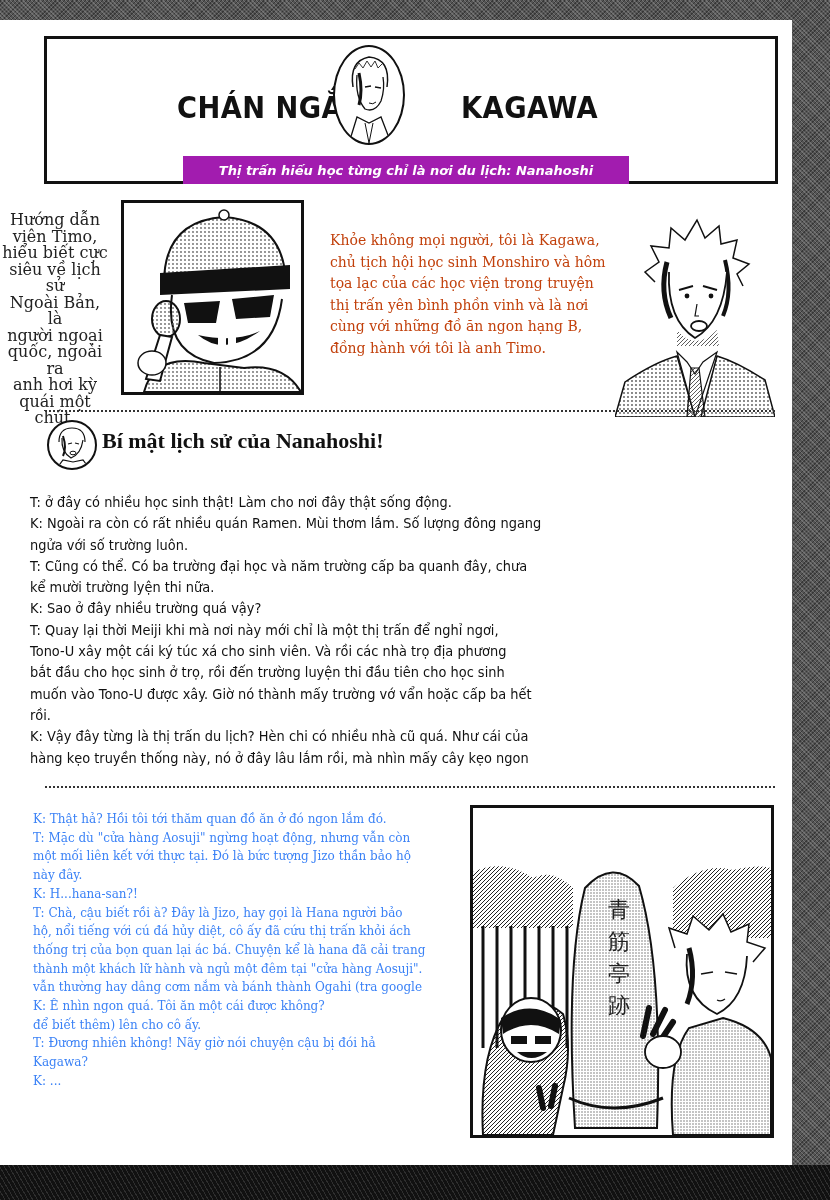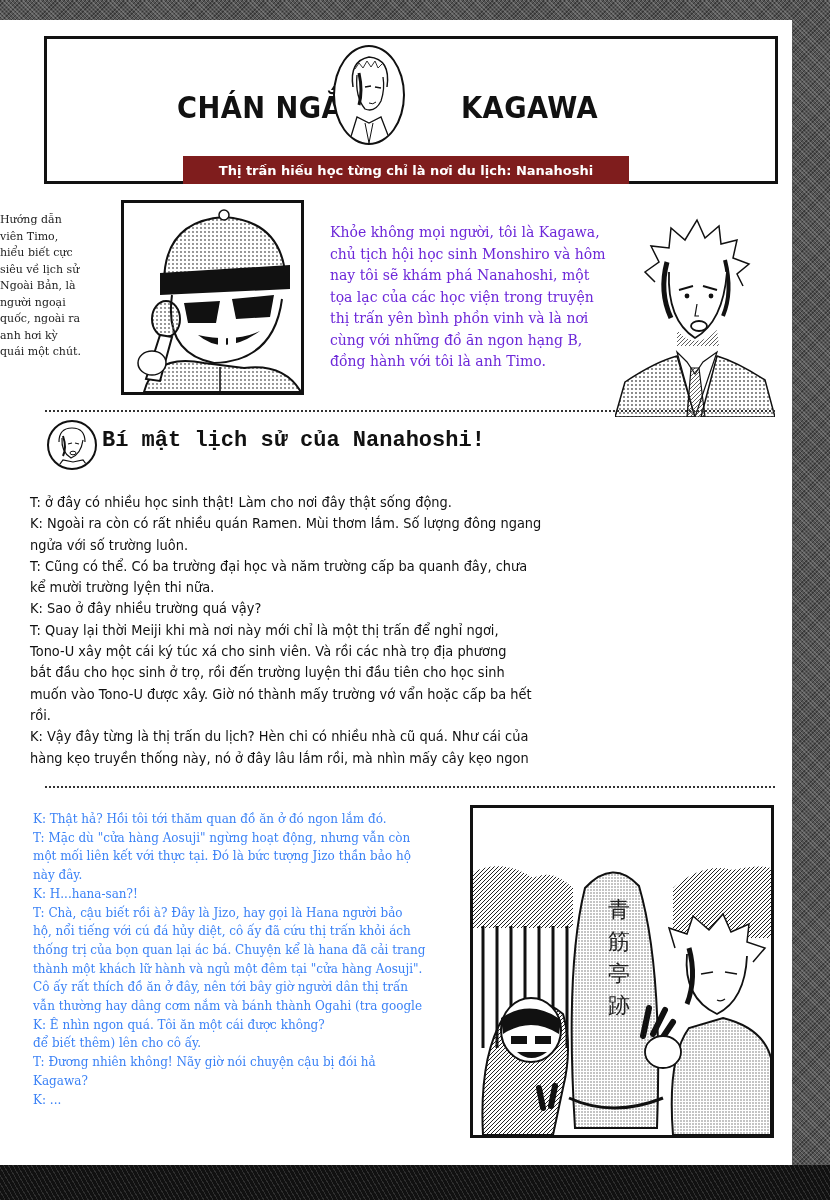--- a/index.html
+++ b/index.html
@@ -37,51 +37,51 @@
     transform: scaleX(0.88); transform-origin: left center;
   }
   .title-left { left: 130px; }
   .title-right { left: 414px; }
   .portrait-oval {
     left: 286px; top: 6px; width: 68px; height: 96px;
     border: 2px solid #111; border-radius: 50%; background: #fff; overflow: hidden;
   }
   .subtitle-bar {
     left: 136px; top: 117px; width: 446px; height: 28px;
-    background: #7f1d1d; color: #fff;
+    background: #a21caf; color: #fff;
     font-family: "DejaVu Sans", sans-serif; font-weight: bold; font-size: 13px;
-    display: flex; align-items: center; justify-content: center;
+    display: flex; align-items: center; justify-content: center; font-style: italic;
   }
 
   
   .timo-caption {
-    left: 0px; top: 192px; width: 110px; text-align: left;
-    font-size: 11px; line-height: 16.5px; color: #222;
+    left: 0px; top: 192px; width: 110px; text-align: center;
+    font-size: 16px; line-height: 16.5px; color: #222;
   }
   .panel {
     border: 3px solid #111; box-sizing: border-box; background: #fff; overflow: hidden;
   }
   .timo-panel { left: 121px; top: 180px; width: 183px; height: 195px; }
   .intro-text {
-    left: 330px; top: 202px; width: 290px;
-    font-size: 14px; line-height: 21.5px; color: #6d28d9;
+    left: 330px; top: 210px; width: 290px;
+    font-size: 14px; line-height: 21.5px; color: #c2410c;
   }
   .kagawa-figure { left: 615px; top: 192px; width: 160px; height: 205px; overflow: hidden; }
 
   .dotted {
     border-top: 2px dotted #333; height: 0;
   }
 
   
   .section-icon {
     left: 47px; top: 400px; width: 46px; height: 46px;
     border: 2px solid #111; border-radius: 50%; background:#fff; overflow:hidden;
   }
   .section-title {
-    left: 102px; top: 408px; font-family: Liberation Mono, monospace; font-weight: bold;
+    left: 102px; top: 408px; font-family: Liberation Serif, serif; font-weight: bold;
     font-size: 22px; color: #111;
   }
   .dialog-1 {
     left: 30px; top: 472px; width: 740px;
     font-family: "DejaVu Sans", sans-serif; font-size: 13.5px; line-height: 21.3px; color: #111;
     transform: scaleX(0.96); transform-origin: left top;
   }
   .dialog-2 {
     left: 33px; top: 790px; width: 420px;
     font-size: 12px; line-height: 18.7px; color: #3b82f6;
@@ -148,21 +148,20 @@
       <line x1="96" y1="164" x2="96" y2="189" stroke="#111" stroke-width="1.5"></line>
       <ellipse cx="42" cy="116" rx="14" ry="18" fill="url(#dots)" stroke="#111" stroke-width="2"></ellipse>
       <path d="M36 132 L22 176 L36 178 L48 134 Z" fill="#fff" stroke="#111" stroke-width="2"></path>
       <ellipse cx="28" cy="160" rx="14" ry="12" fill="#fff" stroke="#111" stroke-width="1.5"></ellipse>
     </svg>
   </div>
 
   <div class="abs intro-text">
     <div>Khỏe không mọi người, tôi là Kagawa,</div>
     <div>chủ tịch hội học sinh Monshiro và hôm</div>
-    <div>nay tôi sẽ khám phá Nanahoshi, một</div>
     <div>tọa lạc của các học viện trong truyện</div>
     <div>thị trấn yên bình phồn vinh và là nơi</div>
     <div>cùng với những đồ ăn ngon hạng B,</div>
     <div>đồng hành với tôi là anh Timo.</div>
   </div>
 
   <div class="abs kagawa-figure">
     <svg width="160" height="205" viewBox="0 0 160 205">
       <defs>
         <pattern id="dots2" width="4" height="4" patternUnits="userSpaceOnUse">
@@ -226,21 +225,20 @@
   <div class="abs dialog dialog-2">
     <p>K: Thật hả? Hồi tôi tới thăm quan đồ ăn ở đó ngon lắm đó.</p>
     <p>T: Mặc dù "cửa hàng Aosuji" ngừng hoạt động, nhưng vẫn còn</p>
     <p>một mối liên kết với thực tại. Đó là bức tượng Jizo thần bảo hộ</p>
     <p>này đây.</p>
     <p>K: H...hana-san?!</p>
     <p>T: Chà, cậu biết rồi à? Đây là Jizo, hay gọi là Hana người bảo</p>
     <p>hộ, nổi tiếng với cú đá hủy diệt, cô ấy đã cứu thị trấn khỏi ách</p>
     <p>thống trị của bọn quan lại ác bá. Chuyện kể là hana đã cải trang</p>
     <p>thành một khách lữ hành và ngủ một đêm tại "cửa hàng Aosuji".</p>
-    <p>Cô ấy rất thích đồ ăn ở đây, nên tới bây giờ người dân thị trấn</p>
     <p>vẫn thường hay dâng cơm nắm và bánh thành Ogahi (tra google</p>
     <p>K: Ê nhìn ngon quá. Tôi ăn một cái được không?</p>
     <p>để biết thêm) lên cho cô ấy.</p>
     <p>T: Đương nhiên không! Nãy giờ nói chuyện cậu bị đói hả</p>
     <p>Kagawa?</p>
     <p>K: ...</p>
   </div>
 
   <div class="abs panel photo-panel">
     <svg width="298" height="327" viewBox="0 0 298 327" style="position:absolute;left:0;top:0;">

